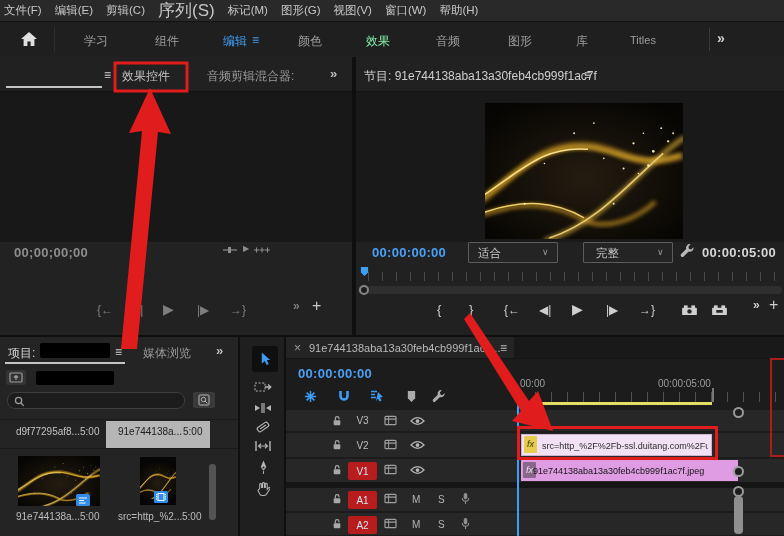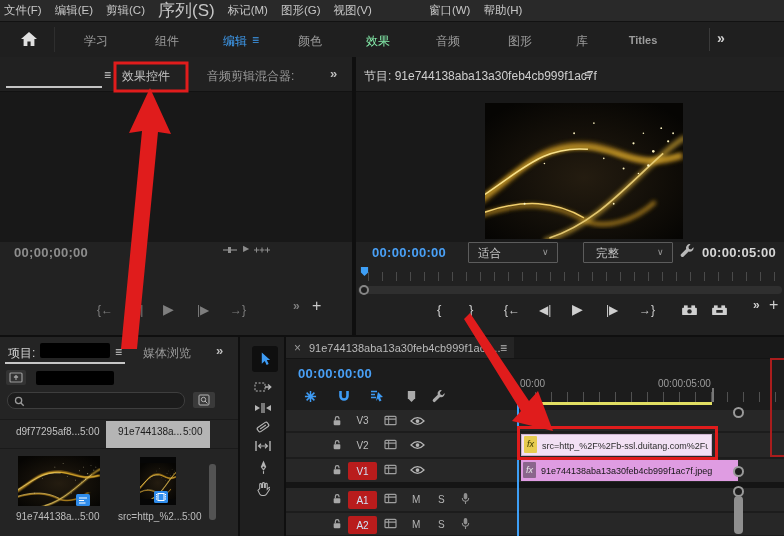--- a/index.html
+++ b/index.html
@@ -181,39 +181,39 @@
   </svg>
 
   <div class="abs" style="left:0;top:0;width:784px;height:22px;background:#292929;border-bottom:1px solid #121212;display:flex;align-items:center;gap:13px;padding-left:4px;box-sizing:border-box;">
     <span style="font-size:11.5px;color:#c6c6c6;">文件(F)</span>
     <span style="font-size:11.5px;color:#c6c6c6;">编辑(E)</span>
     <span style="font-size:11.5px;color:#c6c6c6;">剪辑(C)</span>
     <span style="font-size:17px;color:#c6c6c6;">序列(S)</span>
     <span style="font-size:11.5px;color:#c6c6c6;">标记(M)</span>
     <span style="font-size:11.5px;color:#c6c6c6;">图形(G)</span>
     <span style="font-size:11.5px;color:#c6c6c6;">视图(V)</span>
-    <span style="font-size:11.5px;color:#c6c6c6;margin-left:44px;">窗口(W)</span>
+    <span style="font-size:11.5px;color:#c6c6c6;">窗口(W)</span>
     <span style="font-size:11.5px;color:#c6c6c6;">帮助(H)</span>
   </div>
 
   <div class="abs" style="left:0;top:22px;width:784px;height:35px;background:#1f1f1f;border-bottom:1px solid #0f0f0f;">
     <svg class="ic abs" style="left:20px;top:9px;color:#e0e0e0;" width="18" height="16">
         <use href="#i-home"></use>
       </svg>
     <div class="abs" style="left:54px;top:5px;width:1px;height:25px;background:#2e2e2e;"></div>
     <span class="abs center nw" style="left:96px;top:11px;font-size:12px;color:#9c9c9c;">学习</span>
     <span class="abs center nw" style="left:167px;top:11px;font-size:12px;color:#9c9c9c;text-align:center;">组件</span>
     <span class="abs center nw" style="left:235px;top:11px;font-size:12px;color:#3f9ff5;">编辑</span>
     <span class="abs nw" style="left:252px;top:11px;font-size:12px;color:#3f9ff5;">≡</span>
     <span class="abs center nw" style="left:310px;top:11px;font-size:12px;color:#9c9c9c;">颜色</span>
     <span class="abs center nw" style="left:378px;top:11px;font-size:12px;color:#86efac;text-align:center;">效果</span>
     <span class="abs center nw" style="left:448px;top:11px;font-size:12px;color:#9c9c9c;">音频</span>
     <span class="abs center nw" style="left:520px;top:11px;font-size:12px;color:#9c9c9c;">图形</span>
     <span class="abs center nw" style="left:582px;top:11px;font-size:12px;color:#9c9c9c;">库</span>
-    <span class="abs center nw" style="left:643px;top:12px;font-size:11px;color:#9c9c9c;font-weight:bold;">Titles</span>
+    <span class="abs center nw" style="left:643px;top:12px;font-size:11px;color:#9c9c9c;">Titles</span>
     <div class="abs" style="left:709px;top:6px;width:1px;height:23px;background:#3a3a3a;"></div>
     <span class="abs nw" style="left:717px;top:8px;font-size:14px;color:#cfcfcf;font-weight:bold;">»</span>
   </div>
 
   <div class="abs" style="left:0;top:57px;width:352px;height:278px;background:#222;">
     <div class="abs" style="left:0;top:0;width:352px;height:34px;background:#212121;border-bottom:1px solid #121212;"></div>
     <span class="abs nw" style="left:8px;top:11px;font-size:12px;color:#d2d2d2;margin-top:47px;">源:（无剪辑）</span>
     <span class="abs nw" style="left:104px;top:11px;font-size:12px;color:#d2d2d2;">≡</span>
     <div class="abs" style="left:6px;top:29px;width:96px;height:2px;background:#c4c4c4;"></div>
     <span class="abs nw" style="left:122px;top:11px;font-size:12px;color:#c4c4c4;">效果控件</span>
@@ -467,21 +467,21 @@
     <svg class="ic abs" style="left:175px;top:180px;color:#8f8f8f;" width="9" height="13">
         <use href="#i-mic"></use>
       </svg>
 
     <div class="abs" style="left:235px;top:97px;width:191px;height:22px;background:#f2e0f4;border:1px solid #cdb3cf;box-sizing:border-box;">
       <span class="abs" style="left:2px;top:1px;width:13px;height:17px;background:#e7cc50;color:#3a3a00;font-style:italic;font-size:9px;text-align:center;line-height:17px;border-radius:1px;">fx</span>
       <span class="abs cliptxt" style="left:20px;top:6px;width:166px;">src=http_%2F%2Fb-ssl.duitang.com%2Fu</span>
     </div>
     <div class="abs" style="left:235px;top:123px;width:217px;height:21px;background:#df9ce2;">
       <span class="abs" style="left:2px;top:2px;width:13px;height:16px;background:rgba(35,35,35,.45);color:#e8e8e8;font-style:italic;font-size:9px;text-align:center;line-height:16px;border-radius:1px;">fx</span>
-      <span class="abs cliptxt" style="left:20px;top:6px;width:180px;color:#161616;">91e744138aba13a30feb4cb999f1ac7f.jpeg</span>
+      <span class="abs cliptxt" style="left:12px;top:6px;width:180px;color:#161616;">91e744138aba13a30feb4cb999f1ac7f.jpeg</span>
     </div>
 
     <div class="abs" style="left:231px;top:55px;width:2px;height:144px;background:#3e9ff6;"></div>
 
     <div class="abs circle" style="left:447px;top:70px;width:11px;height:11px;"></div>
     <div class="abs circle" style="left:447px;top:129px;width:11px;height:11px;"></div>
     <div class="abs circle" style="left:447px;top:149px;width:11px;height:11px;"></div>
     <div class="abs" style="left:448px;top:159px;width:9px;height:38px;background:#8f8f8f;border-radius:4px;"></div>
   </div>
 

